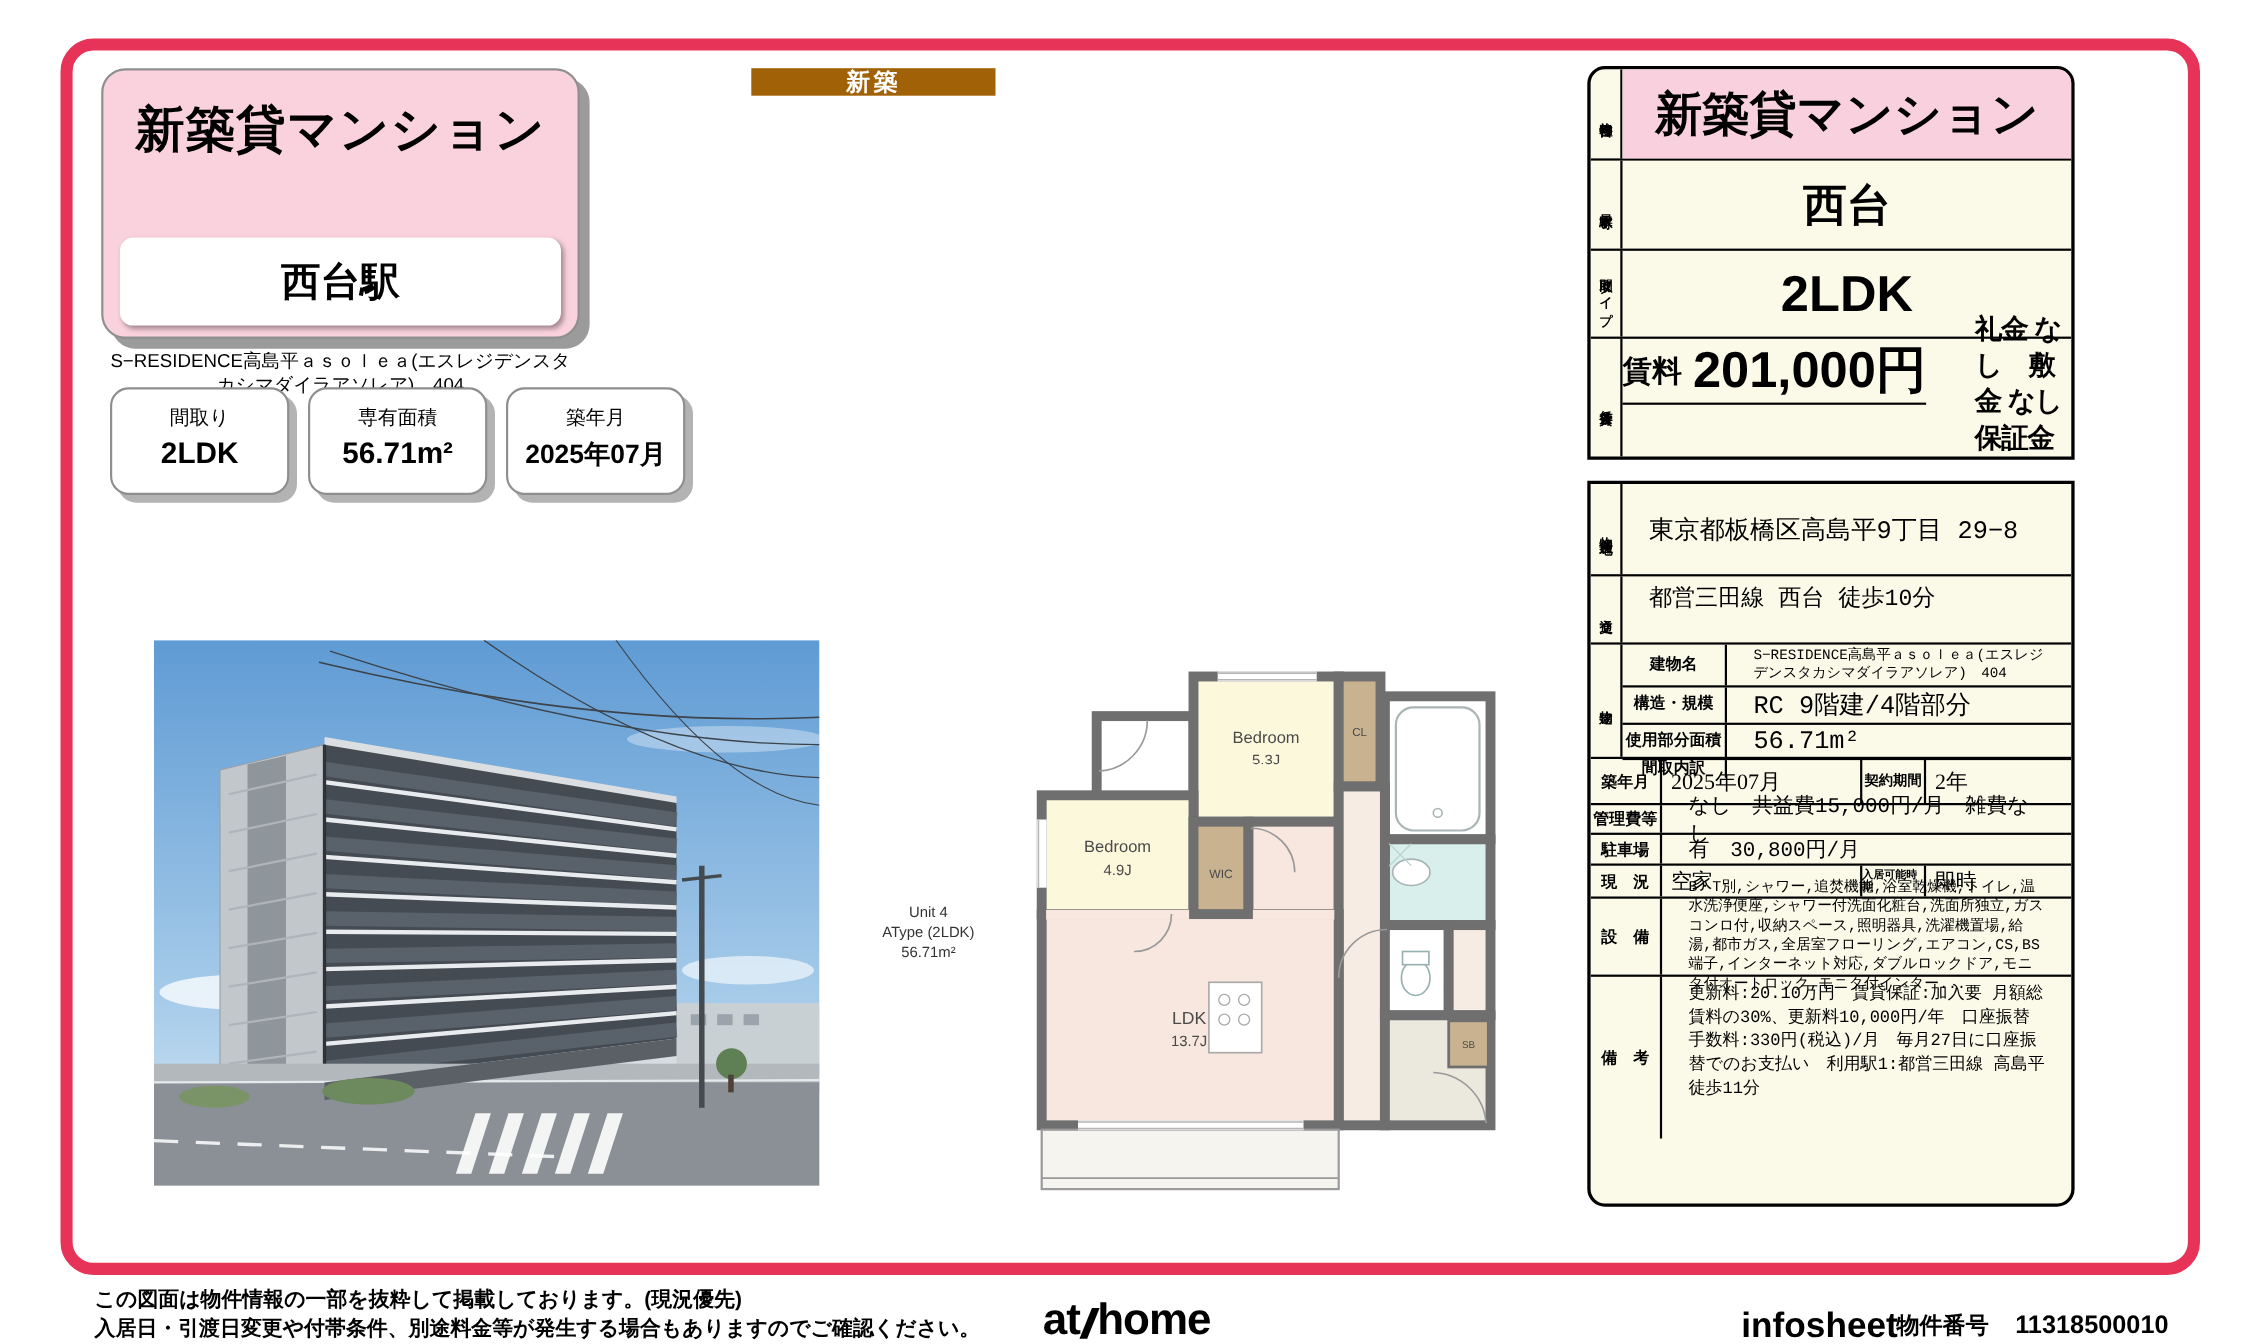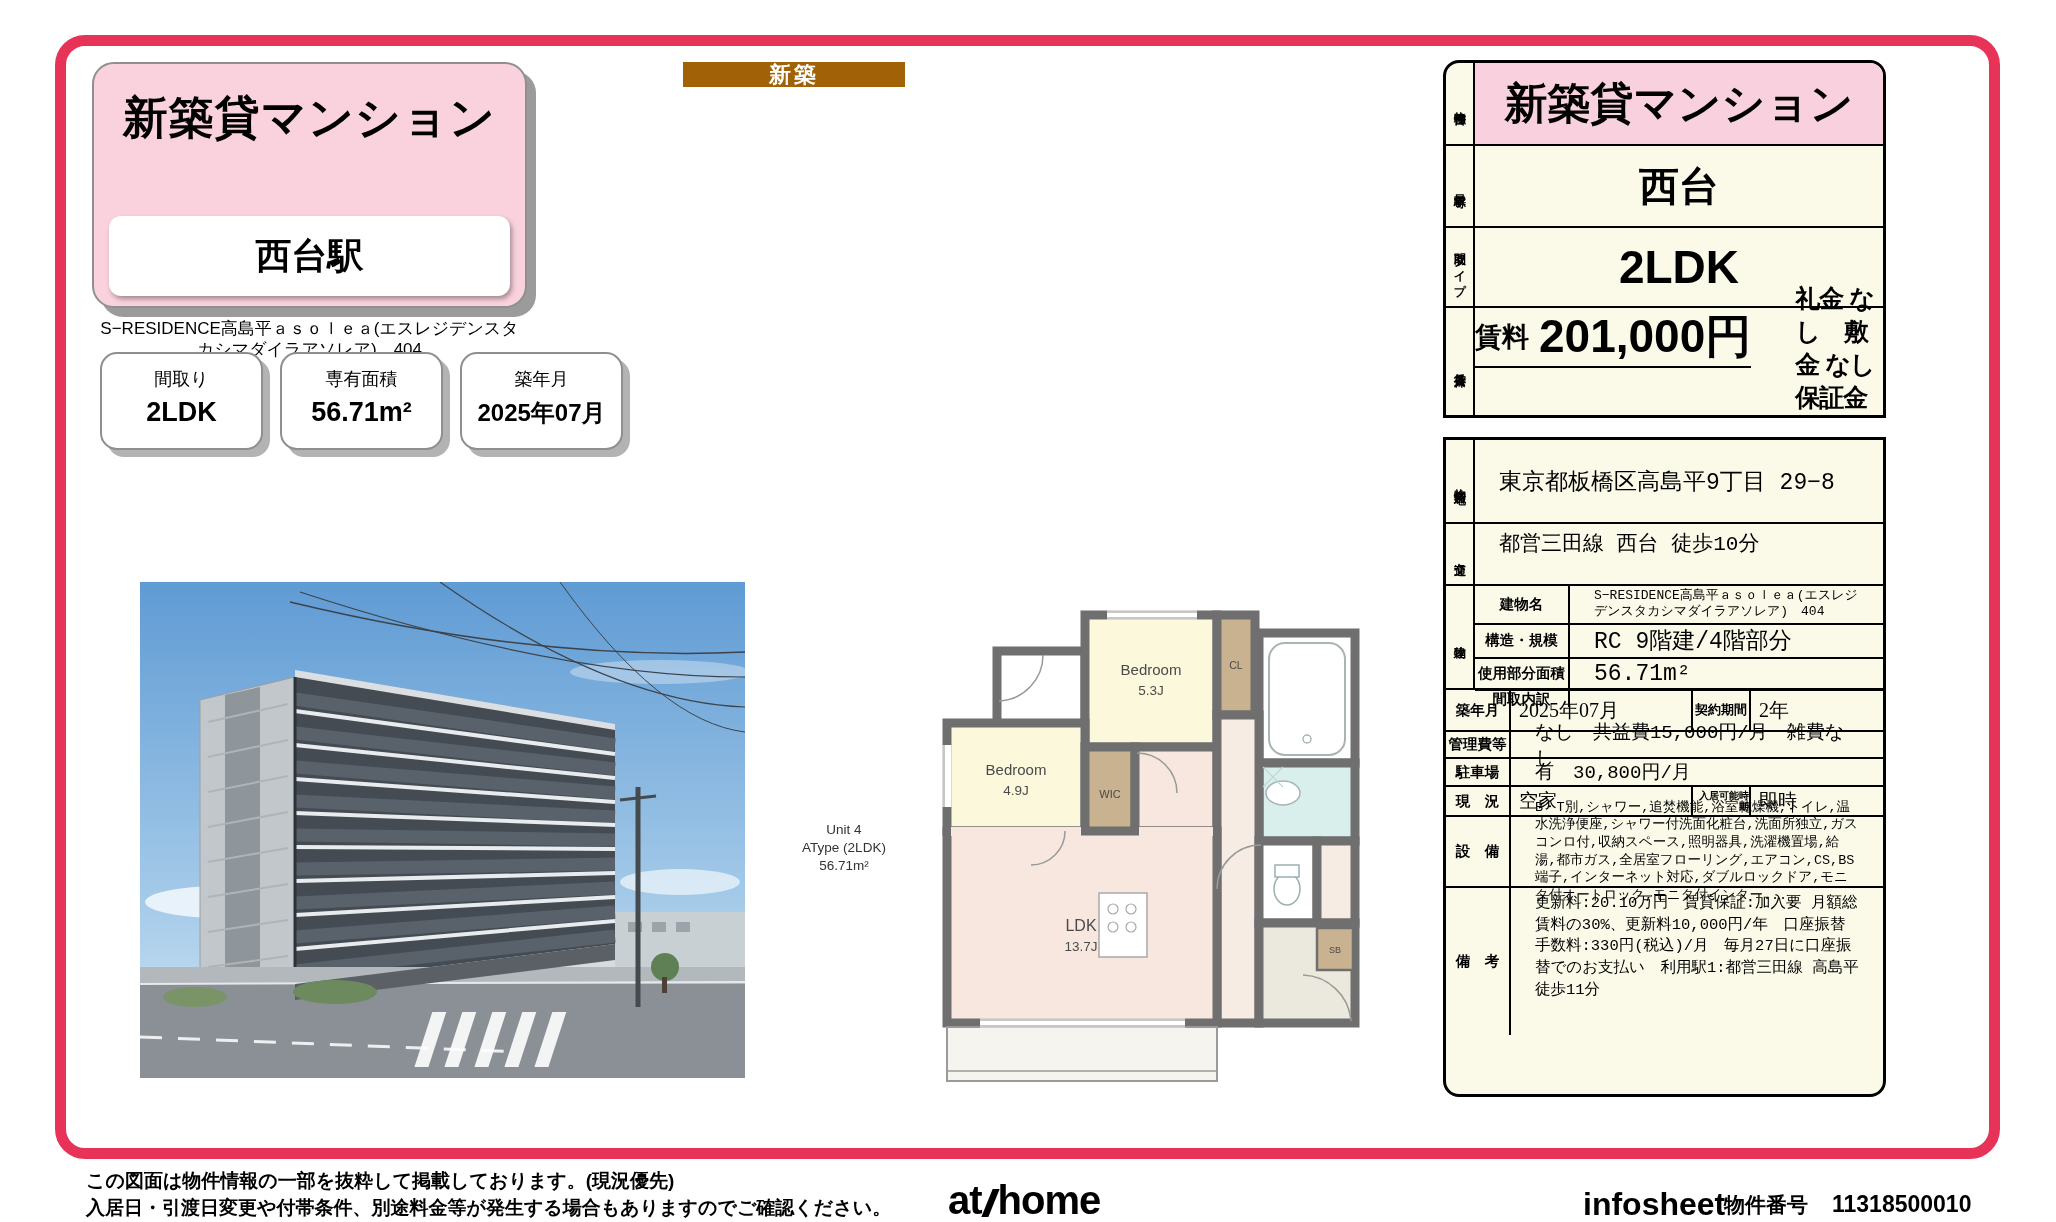--- a/index.html
+++ b/index.html
@@ -63,21 +63,21 @@
   .dval.top { align-items:flex-start; padding-top:5px; }
   .lab-h { width:65px; border-right:2px solid #000; display:flex; align-items:center; justify-content:center;
     font-size:14.5px; font-weight:bold; text-align:center; }
   .bsub { flex:1; display:flex; flex-direction:column; }
   .bsr { display:flex; border-bottom:2px solid #000; }
   .bsr:last-child { border-bottom:none; }
   .bslab { width:95px; border-right:2px solid #000; display:flex; align-items:center; justify-content:center;
     font-size:14.5px; font-weight:bold; text-align:center; line-height:1.15; }
   .midv { width:182px; border-right:2px solid #000; display:flex; align-items:center; padding:0 8px; font-family:"Liberation Serif", serif; }
   .midlab { width:58px; border-right:2px solid #000; display:flex; align-items:center; justify-content:center;
-    font-size:13px; font-weight:bold; text-align:right; line-height:1.1; }
+    font-size:13px; font-weight:bold; text-align:left; line-height:1.1; }
   .midlab.small { font-size:10px; }
   .endv { flex:1; display:flex; align-items:center; padding:0 8px; font-family:"Liberation Serif", serif; }
 
   
   .disc1 { left:86px; top:1168px; font-size:19px; font-weight:bold; }
   .disc2 { left:86px; top:1195px; font-size:19px; font-weight:bold; }
   .athome { left:948px; top:1178px; display:flex; align-items:center; font-size:40px; font-weight:bold; letter-spacing:-1px; }
   .athome .slash { width:7px; height:28px; background:#000; transform:skewX(-22deg); margin:4px 4px 0 5px; }
   .infosheet { left:1583px; top:1186px; font-size:32px; font-weight:bold; }
   .bukken-no { left:1722px; top:1191px; display:flex; align-items:baseline; gap:24px;

